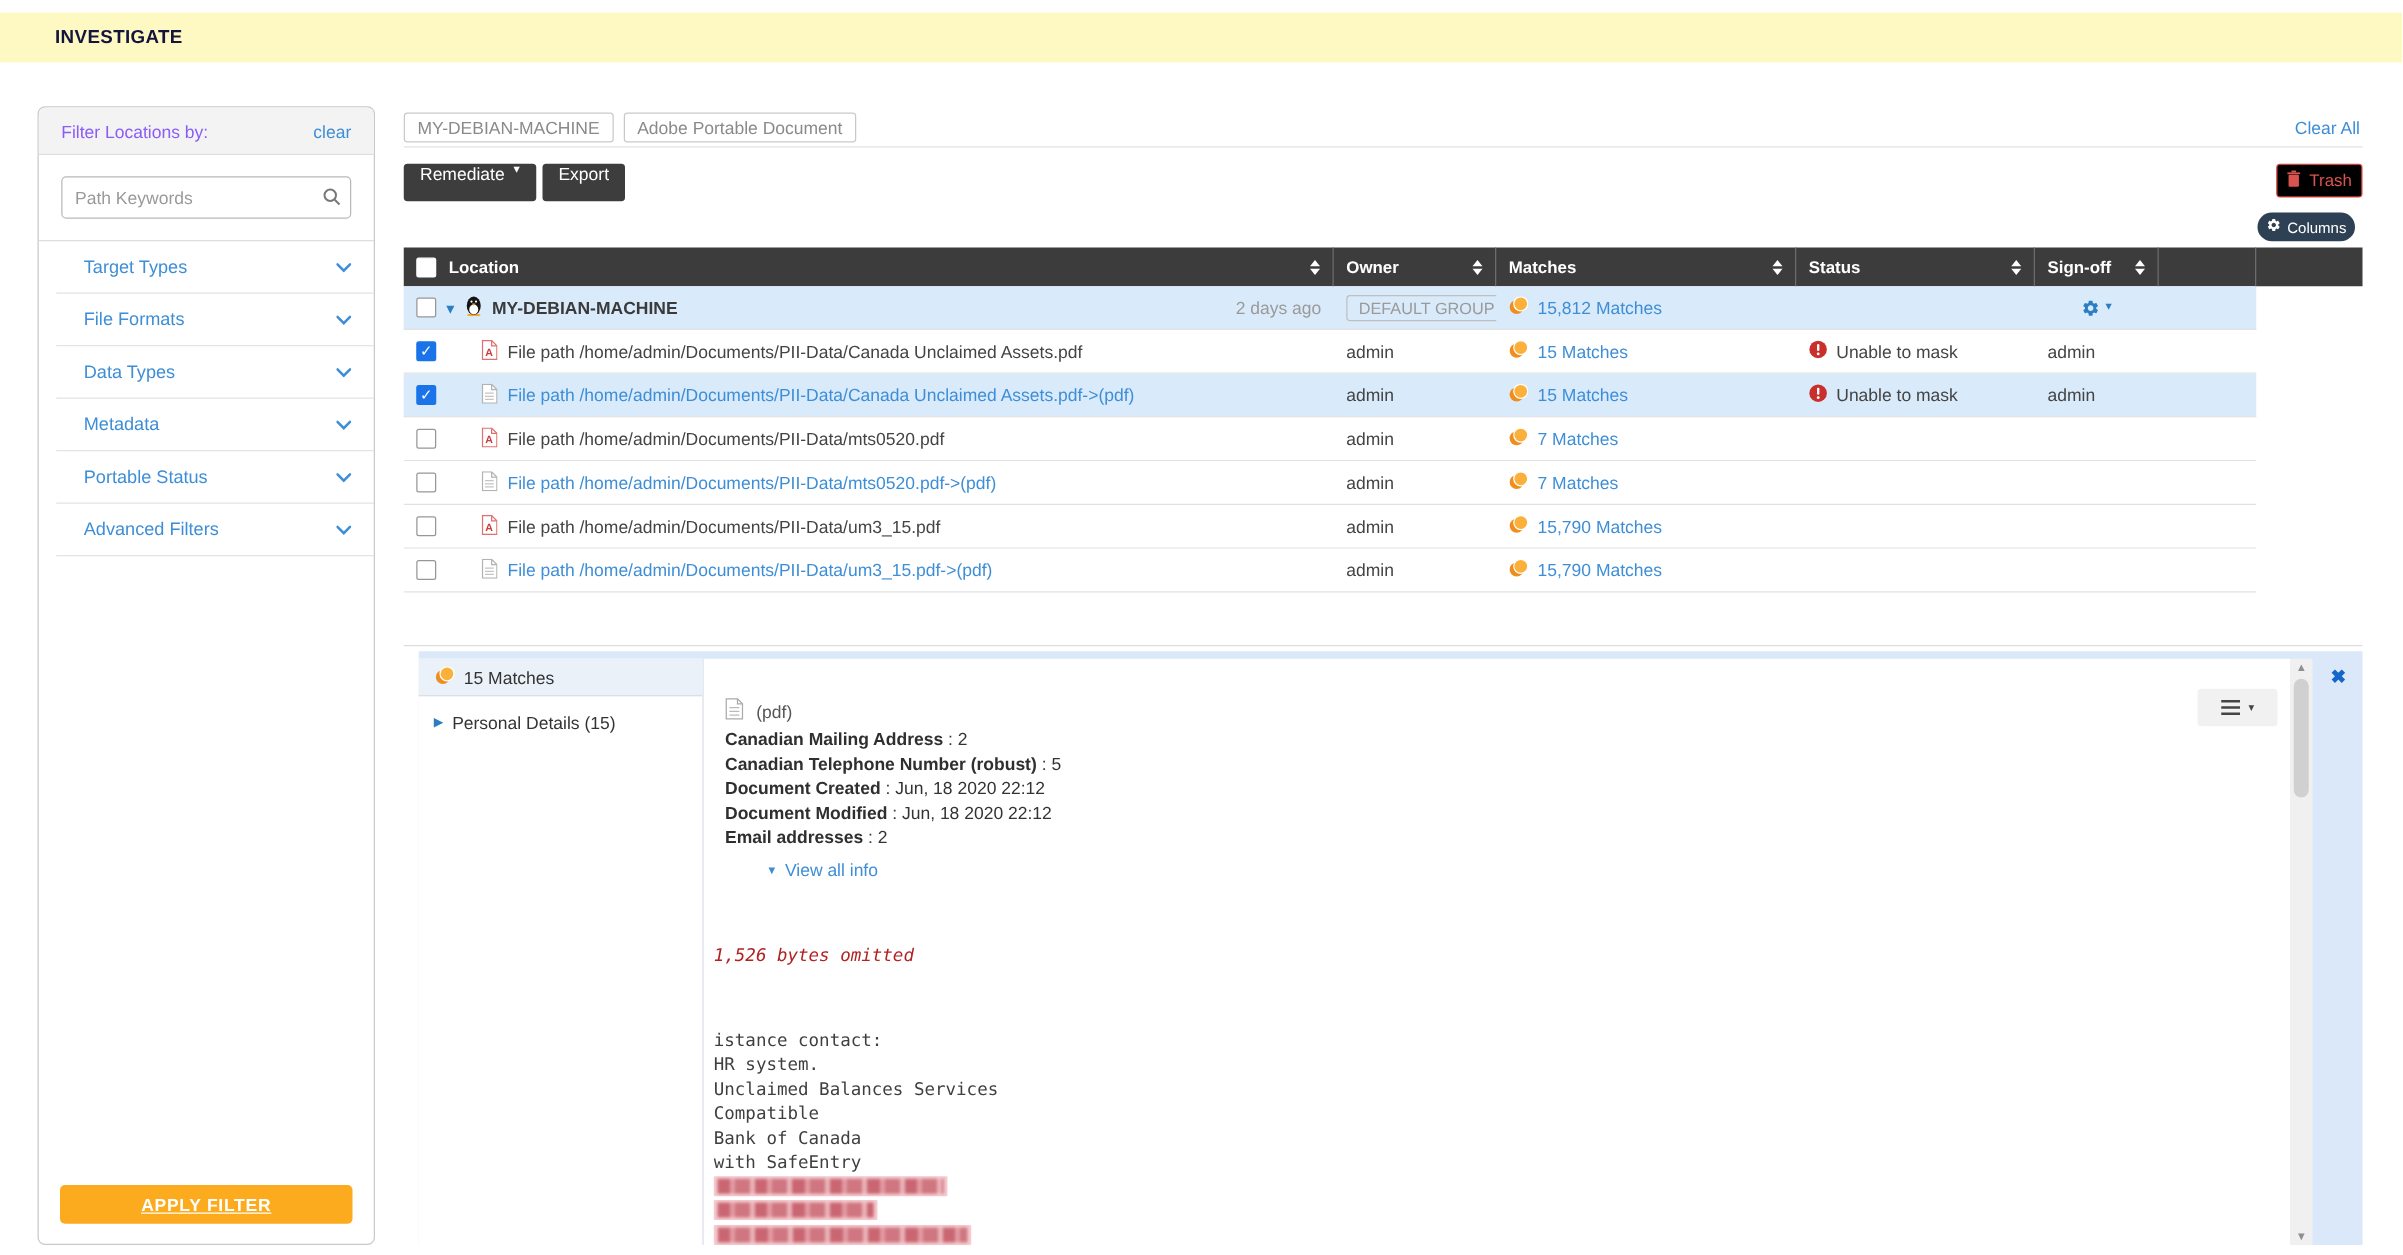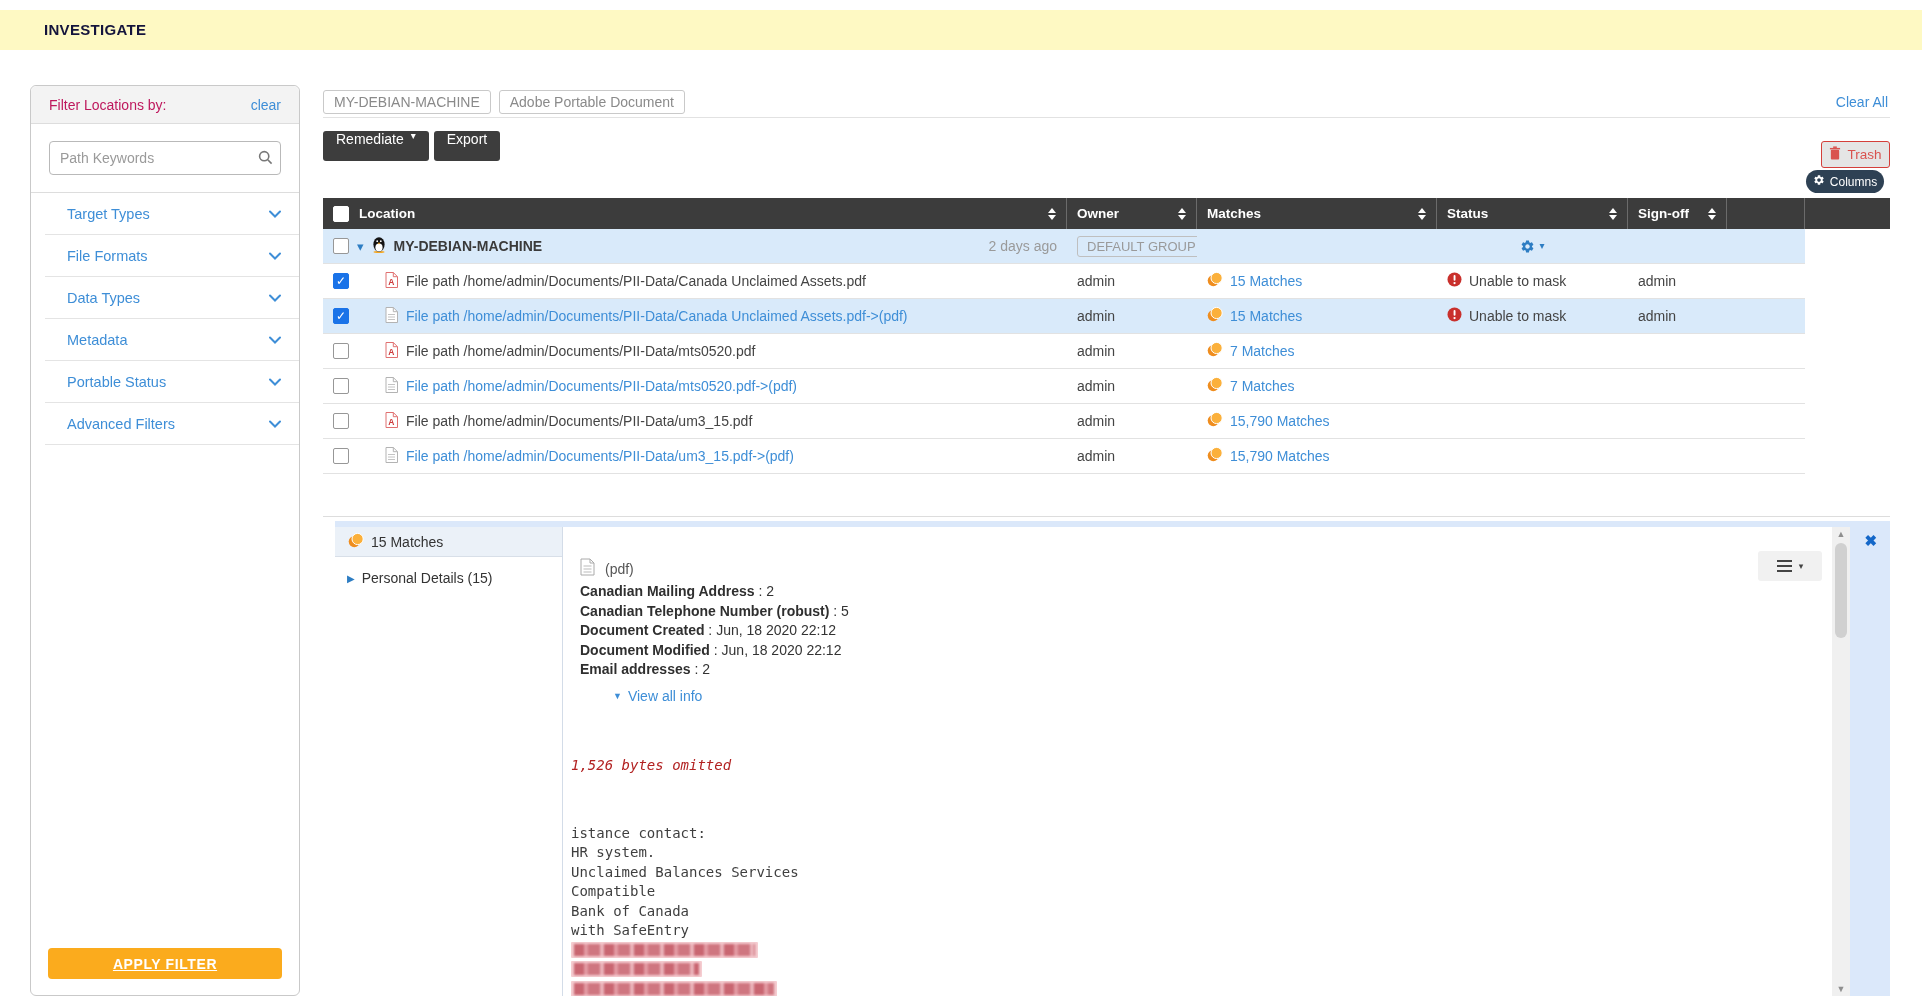--- a/index.html
+++ b/index.html
@@ -6,42 +6,42 @@
   html,body { font-family:"Liberation Sans", sans-serif; background:#fff; }
   #canvas { position:relative; width:1922px; height:1004px; background:#fff; overflow:hidden; }
 
   
   .topbar { position:absolute; left:0; top:10px; width:100%; height:40px; background:#fef9c3; }
   .topbar .title { position:absolute; left:44px; top:0; line-height:40px; font-size:15px; font-weight:bold; color:#14143c; letter-spacing:.3px; }
 
   
   .sidebar { position:absolute; left:30px; top:85px; width:270px; height:911px; background:#fff; border:1px solid #c9c9c9; border-radius:6px; }
   .sb-head { height:38px; background:#f3f3f3; border-bottom:1px solid #ddd; border-radius:6px 6px 0 0; display:flex; align-items:center; justify-content:space-between; padding:0 18px; }
-  .sb-head .lbl { font-size:14px; color:#be185d; }
+  .sb-head .lbl { font-size:14px; color:#8b5cf6; }
   .link { color:#3e8ed7; cursor:pointer; text-decoration:none; }
   .sb-head .clear { font-size:14px; }
   .search-wrap { position:relative; margin:17px 18px 0 18px; }
   .search-wrap input { width:100%; height:34px; border:1px solid #b9b9b9; border-radius:4px; padding:0 30px 0 10px; font-size:14px; color:#333; font-family:"Liberation Sans",sans-serif; }
   .search-wrap input::placeholder { color:#9a9a9a; }
   .search-ic { position:absolute; right:8px; top:9px; }
   .f-div { margin-top:17px; border-top:1px solid #ddd; }
   .f-item { position:relative; height:42px; display:flex; align-items:center; padding:0 18px 0 36px; cursor:pointer; }
   .f-item::after { content:""; position:absolute; left:14px; right:0; bottom:0; border-bottom:1px solid #e4e4e4; }
   .f-item .f-label { font-size:14.5px; color:#3e8ed7; }
   .f-item .chev { margin-left:auto; display:flex; }
   .apply-btn { position:absolute; left:17px; right:17px; bottom:16px; height:31px; background:#fbab1d; border:none; border-radius:4px; color:#fff; font-weight:bold; font-size:14px; letter-spacing:.6px; cursor:pointer; font-family:"Liberation Sans",sans-serif;text-decoration:underline; }
 
   
   .chips-bar { position:absolute; left:323px; top:86px; width:1567px; height:32px; border-bottom:1px solid #e2e2e2; display:flex; align-items:center; gap:8px; }
   .chip { border:1px solid #c9c9c9; border-radius:3px; padding:3px 10px; font-size:14px; color:#8a8a8a; background:#fff; }
   .clear-all { position:absolute; right:2px; font-size:14px; }
   .toolbar { position:absolute; left:323px; top:131px; display:flex; gap:5px; }
   .dk-btn { height:30px; background:#3d3d3d; color:#fff; border:none; border-radius:3px; font-size:14px; padding:0 13px; display:flex; gap:7px; cursor:pointer; font-family:"Liberation Sans",sans-serif; }
   .caret { font-size:10px; line-height:1; }
-  .trash-btn { position:absolute; left:1821px; top:141px; width:69px; height:27px; background:#e5e5e5; border:1px solid #d43f3a; border-radius:3px; color:#d9534f; font-size:13.5px; display:flex; align-items:center; justify-content:center; gap:6px; cursor:pointer; font-family:"Liberation Sans",sans-serif; }
+  .trash-btn { position:absolute; left:1821px; top:131px; width:69px; height:27px; background:#000000; border:1px solid #d43f3a; border-radius:3px; color:#d9534f; font-size:13.5px; display:flex; align-items:center; justify-content:center; gap:6px; cursor:pointer; font-family:"Liberation Sans",sans-serif; }
   .columns-btn { position:absolute; left:1806px; top:170px; width:78px; height:23px; background:#2e4154; border:none; border-radius:12px; color:#fff; font-size:12px; display:flex; align-items:center; justify-content:center; gap:5px; cursor:pointer; font-family:"Liberation Sans",sans-serif; }
 
   
   .table-wrap { position:absolute; left:323px; top:198px; width:1567px; height:319px; border-bottom:1px solid #ddd; background:#fff; }
   .thead { display:grid; grid-template-columns:744px 130px 240px 191px 99px 78px 1fr; height:31px; background:#3c3c3c; color:#fff; font-size:13.5px; font-weight:bold; }
   .th { display:flex; align-items:center; padding:0 10px; border-right:1px solid #6b6b6b; }
   .th:last-child { border-right:none; }
   .sort { display:inline-flex; flex-direction:column; gap:2px; margin-left:auto; padding-left:8px; }
   .sort i { display:block; border-left:4px solid transparent; border-right:4px solid transparent; }
   .sort .s-up { border-bottom:5px solid #fff; }
@@ -257,20 +257,26 @@
                 <circle cx="5.2" cy="5.2" r=".9" fill="#fff"></circle>
                 <circle cx="8.8" cy="5.2" r=".9" fill="#fff"></circle>
                 <path d="M5.6 6.8h2.8L7 8.6z" fill="#f6a821"></path>
               </svg></span>
        <span class="grp-name">MY-DEBIAN-MACHINE</span>
        <span class="age">2 days ago</span>
      </div>
      <div class="td">
             <span class="owner-chip">DEFAULT GROUP</span>
           </div>
+     <div class="td">
+            <a class="m-link link"><span><svg width="16" height="15" viewBox="0 0 16 15">
+                  <circle cx="6.3" cy="8.6" r="5.6" fill="#ef8d1e"></circle>
+                  <circle cx="9.6" cy="6" r="5.6" fill="#fbb03b" stroke="#fff" stroke-width="1"></circle>
+                </svg></span>15,812 Matches</a>
+          </div>
      <div class="td"></div>
      <div class="td">
        <span class="gear-dd">
               <svg width="15" height="15" viewBox="0 0 24 24">
                 <path fill="#2d7dc3" d="M19.14,12.94c0.04-0.3,0.06-0.61,0.06-0.94c0-0.32-0.02-0.64-0.07-0.94l2.03-1.58c0.18-0.14,0.23-0.41,0.12-0.61l-1.92-3.32c-0.12-0.22-0.37-0.29-0.59-0.22l-2.39,0.96c-0.5-0.38-1.03-0.7-1.62-0.94L14.4,2.81c-0.04-0.24-0.24-0.41-0.48-0.41h-3.84c-0.24,0-0.43,0.17-0.47,0.41L9.25,5.35C8.66,5.59,8.12,5.92,7.63,6.29L5.24,5.33c-0.22-0.08-0.47,0-0.59,0.22L2.74,8.87C2.62,9.08,2.66,9.34,2.86,9.48l2.03,1.58C4.84,11.36,4.8,11.69,4.8,12s0.02,0.64,0.07,0.94l-2.03,1.58c-0.18,0.14-0.23,0.41-0.12,0.61l1.92,3.32c0.12,0.22,0.37,0.29,0.59,0.22l2.39-0.96c0.5,0.38,1.03,0.7,1.62,0.94l0.36,2.54c0.05,0.24,0.24,0.41,0.48,0.41h3.84c0.24,0,0.44-0.17,0.47-0.41l0.36-2.54c0.59-0.24,1.13-0.56,1.62-0.94l2.39,0.96c0.22,0.08,0.47,0,0.59-0.22l1.92-3.32c0.12-0.22,0.07-0.47-0.12-0.61L19.14,12.94z M12,15.6c-1.98,0-3.6-1.62-3.6-3.6s1.62-3.6,3.6-3.6s3.6,1.62,3.6,3.6S13.98,15.6,12,15.6z"></path>
               </svg>
               <span class="caret">▾</span>
             </span>
      </div>
      <div class="td"></div>

